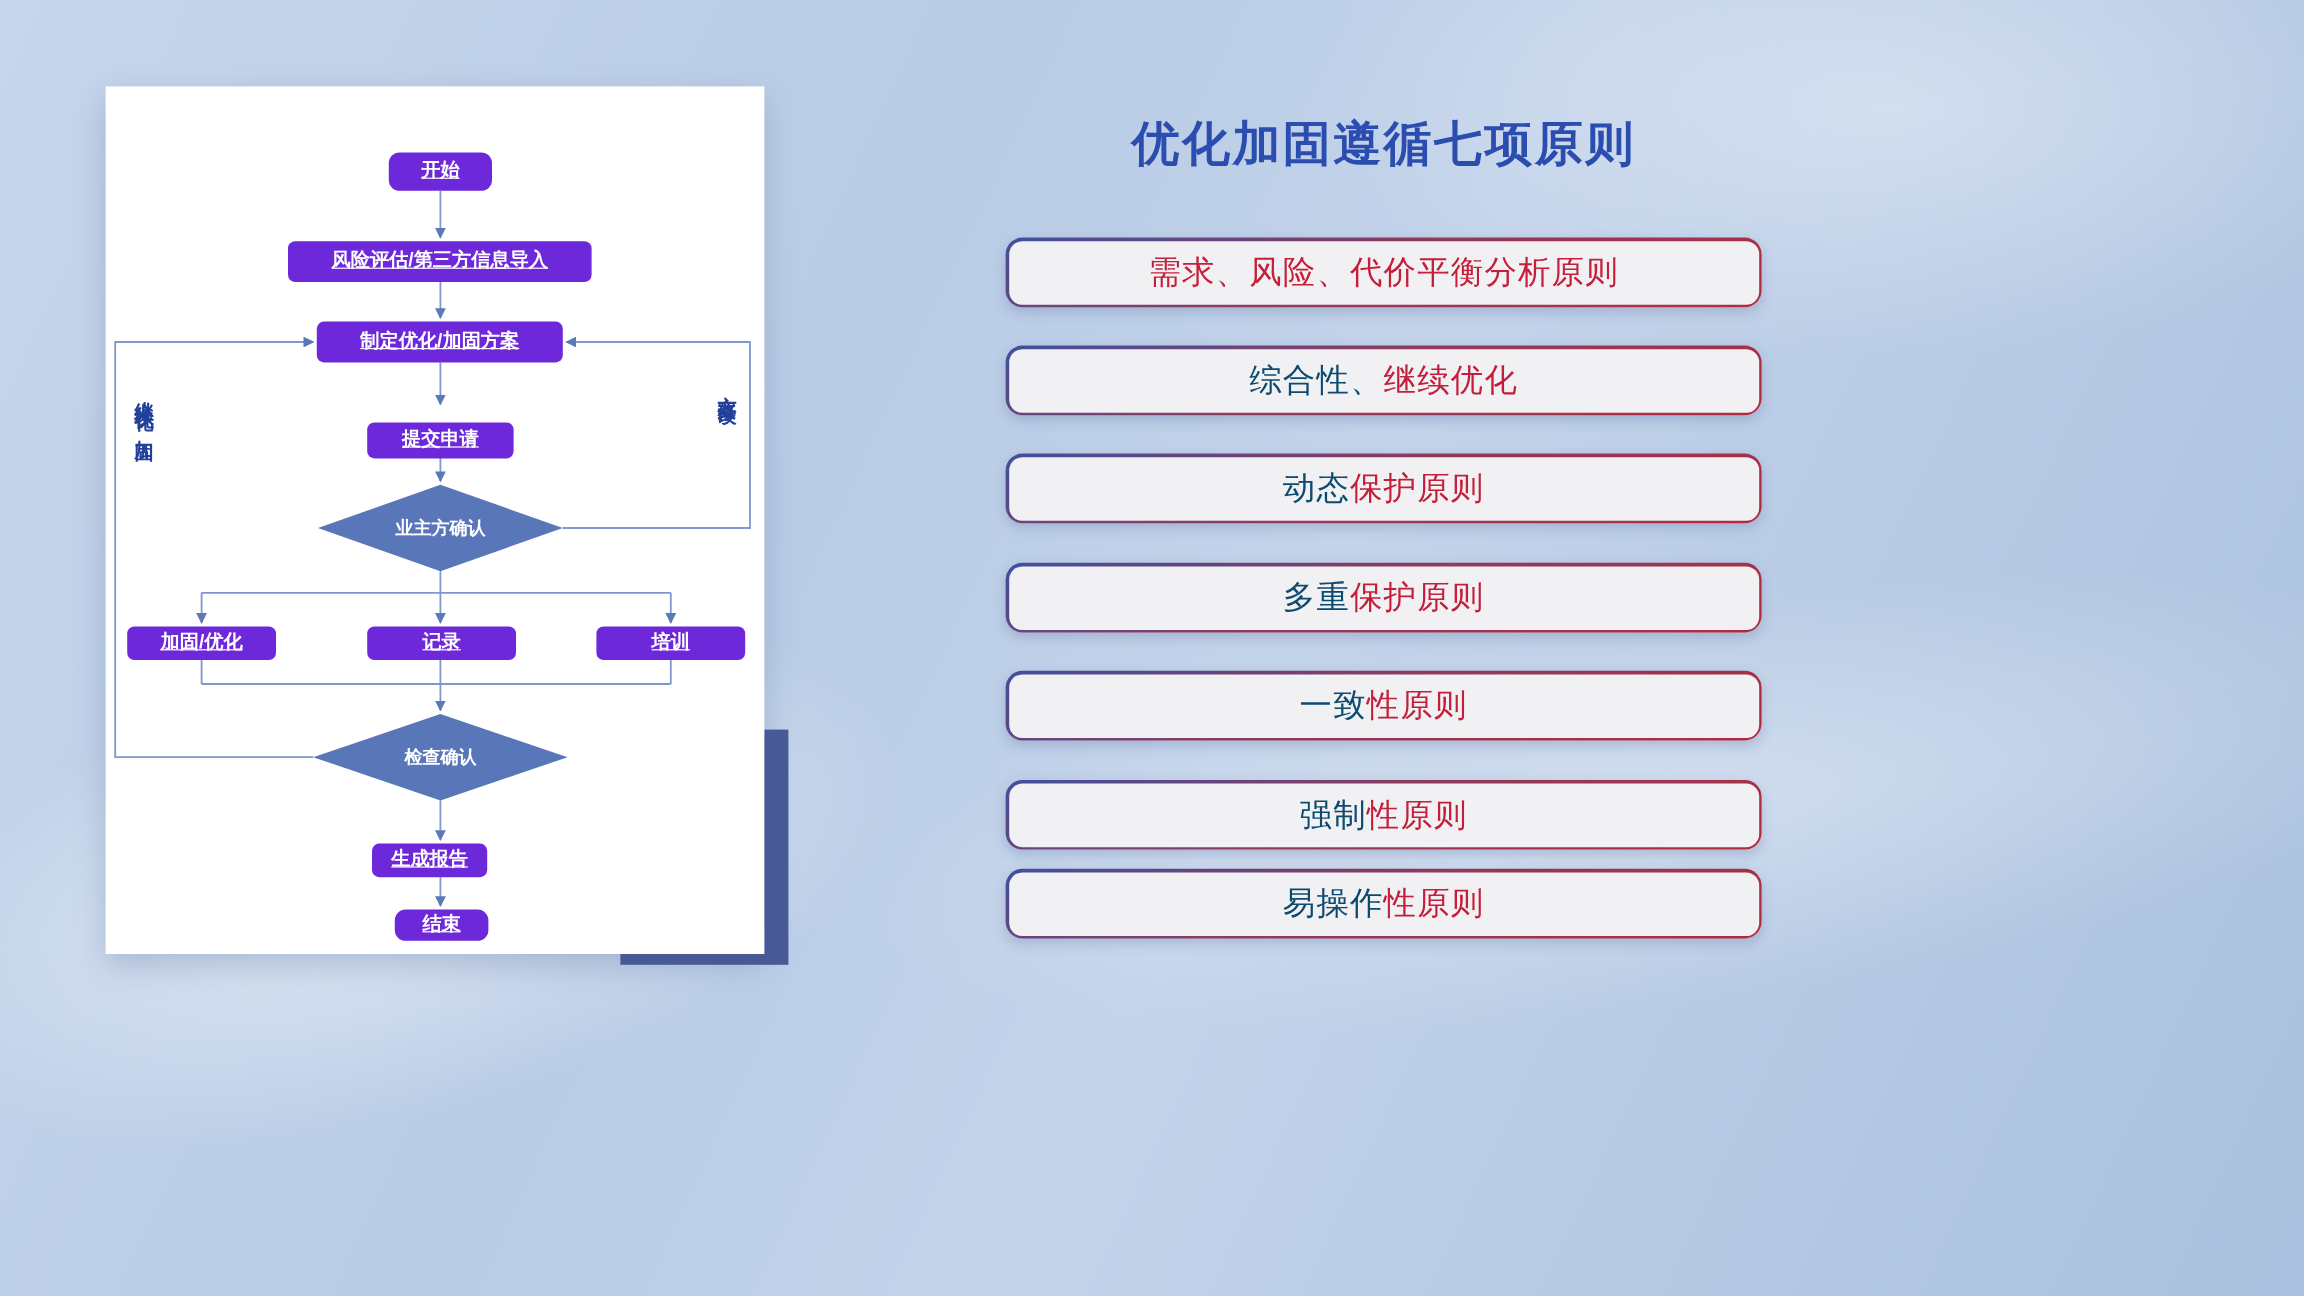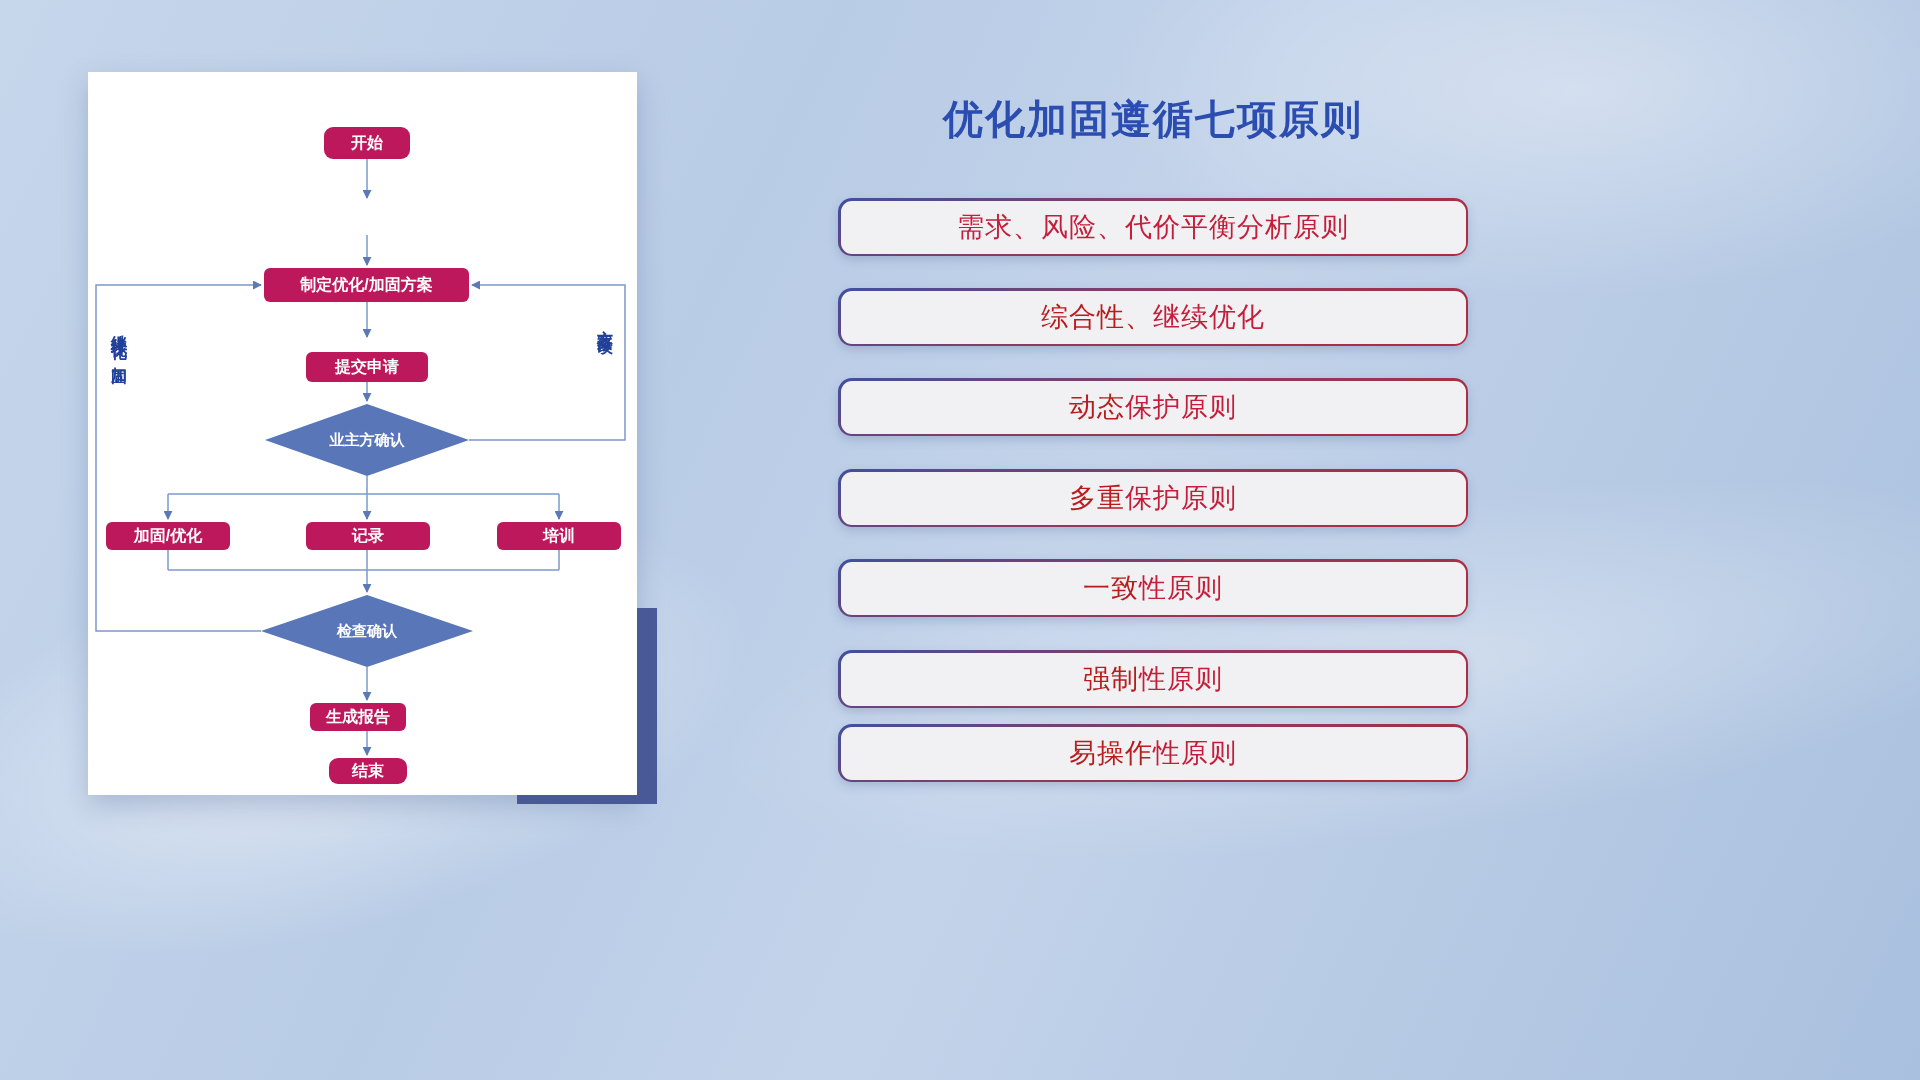--- a/index.html
+++ b/index.html
@@ -20,41 +20,41 @@
     background: radial-gradient(ellipse at center, rgba(255,255,255,.35), rgba(255,255,255,0) 70%); }
 
   .accent-rect { position:absolute; left:517px; top:608px; width:140px; height:196px;
     background:#4a5a99; z-index:1; }
 
   .card { position:absolute; left:88px; top:72px; width:549px; height:723px;
     background:#ffffff; z-index:2; box-shadow:0 10px 25px rgba(70,90,140,.28); }
 
   .flow-svg { position:absolute; left:0; top:0; width:549px; height:723px; }
 
-  .fnode { position:absolute; background:#be185d; color:#ffffff; font-weight:700;
+  .fnode { position:absolute; background:#6d28d9; color:#ffffff; font-weight:700;
     font-size:16px; display:flex; align-items:center; justify-content:center;
-    border-radius:6px; text-align:center; line-height:1.1; }
+    border-radius:6px; text-align:center; line-height:1.1;text-decoration:underline; }
   .fnode.pillish { border-radius:9px; }
 
   .dlabel { position:absolute; color:#ffffff; font-weight:700; font-size:15px;
     display:flex; align-items:center; justify-content:center; text-align:center; }
 
   .loop-label { position:absolute; writing-mode:vertical-rl; text-orientation:upright;
     font-size:16px; font-weight:700; color:#21409a; letter-spacing:3px; }
 
   .panel-title { position:absolute; left:838px; top:92px; width:630px; text-align:center;
     font-size:40px; font-weight:800; color:#2b4db0; letter-spacing:2px; z-index:2;font-family:Liberation Serif, serif; }
 
   .pill { position:absolute; left:838px; width:630px; height:58px; border-radius:14px;
     padding:2.5px; background:linear-gradient(160deg,#40509e 0%, #8e3a5d 45%, #b32a3e 100%);
     box-shadow:0 4px 10px rgba(80,100,150,.25); z-index:2; }
   .pill-inner { width:100%; height:100%; border-radius:11px; background:#f1f1f4;
     display:flex; align-items:center; justify-content:center;
     font-size:27px; font-weight:400; letter-spacing:1px; }
-  .t-navy { color:#b91c1c; }
+  .t-navy { color:#0c4a6e; }
   .t-red  { color:#c41e3a; }
 </style>
 </head>
 <body>
 
 <div class="light light1"></div>
 <div class="light light2"></div>
 <div class="light light3"></div>
 
 <div class="accent-rect"></div>
@@ -90,20 +90,21 @@
 
       <path d="M381 368 L537 368 L537 213 L384 213" marker-end="url(#arrow)"></path>
       <path d="M173 559 L8 559 L8 213 L173 213" marker-end="url(#arrow)"></path>
     </g>
     <polygon points="177,368 279,332 381,368 279,404" fill="#5876b8"></polygon>
     <polygon points="173,559 279,523 385,559 279,595" fill="#5876b8"></polygon>
   </svg>
 
   <div class="fnode pillish" style="left:236px; top:55px; width:86px; height:32px;">开始</div>
 
+  <div class="fnode" style="left:152px; top:129px; width:253px; height:34px;">风险评估/第三方信息导入</div>
 
   <div class="fnode" style="left:176px; top:196px; width:205px; height:34px;">制定优化/加固方案</div>
 
   <div class="fnode" style="left:218px; top:268px; width:122px; height:30px;margin-top:12px;">提交申请</div>
 
   <div class="dlabel" style="left:177px; top:354px; width:204px; height:28px;">业主方确认</div>
 
   <div class="fnode" style="left:18px; top:450px; width:124px; height:28px;">加固/优化</div>
 
   <div class="fnode" style="left:218px; top:450px; width:124px; height:28px;">记录</div>

